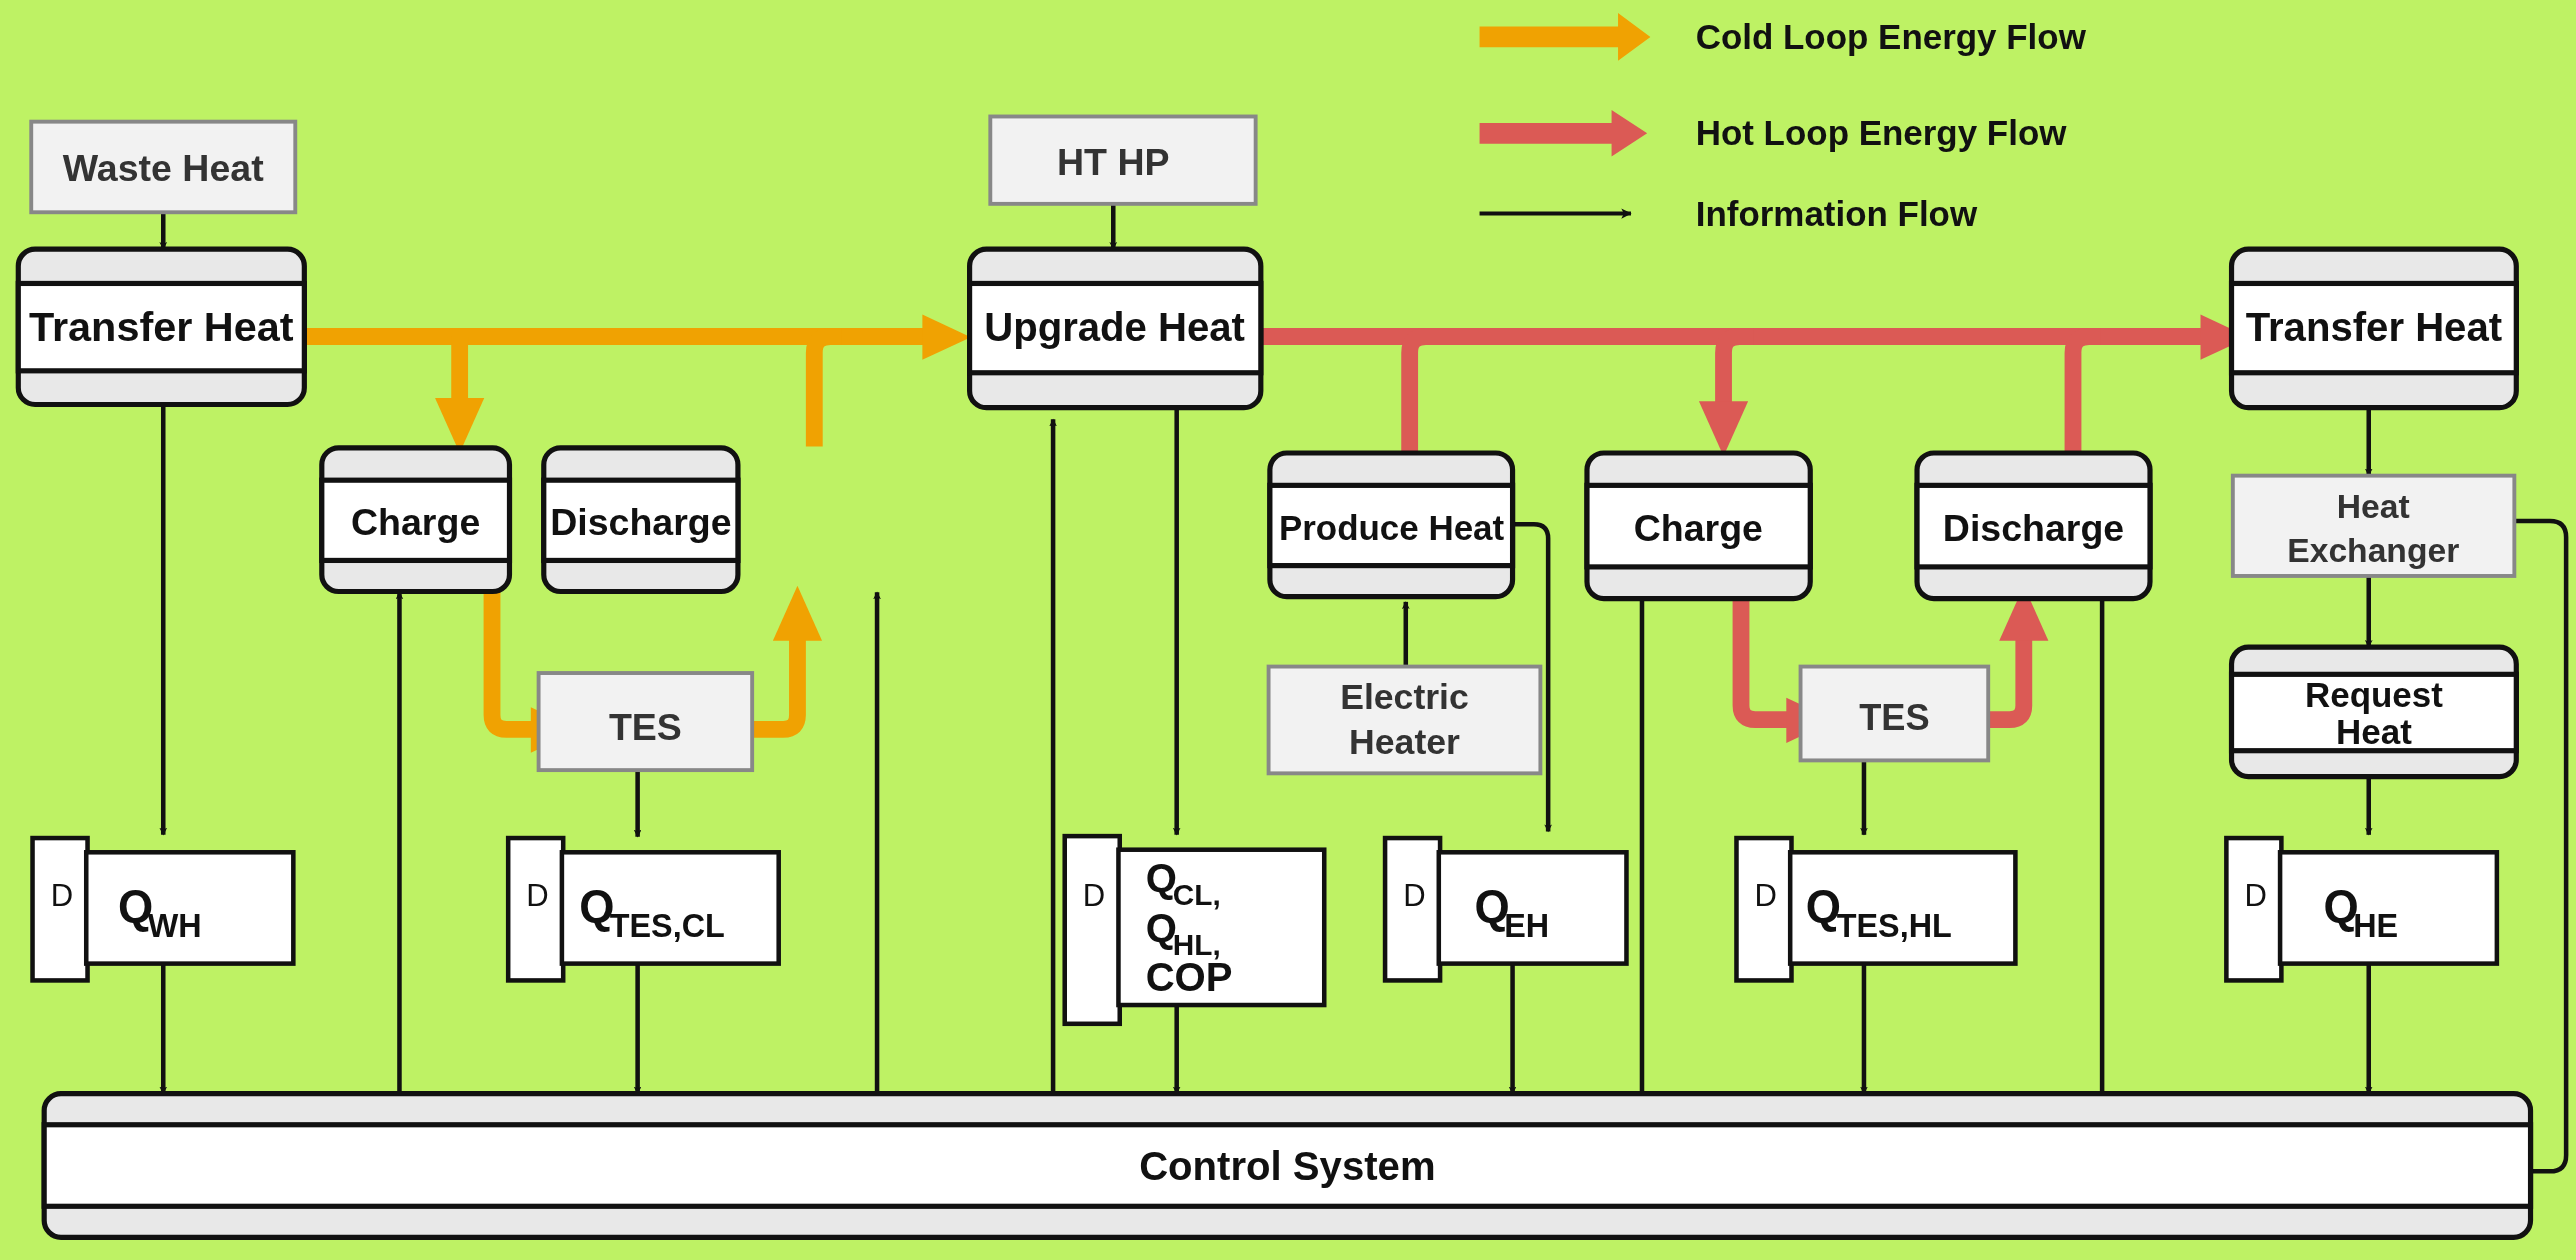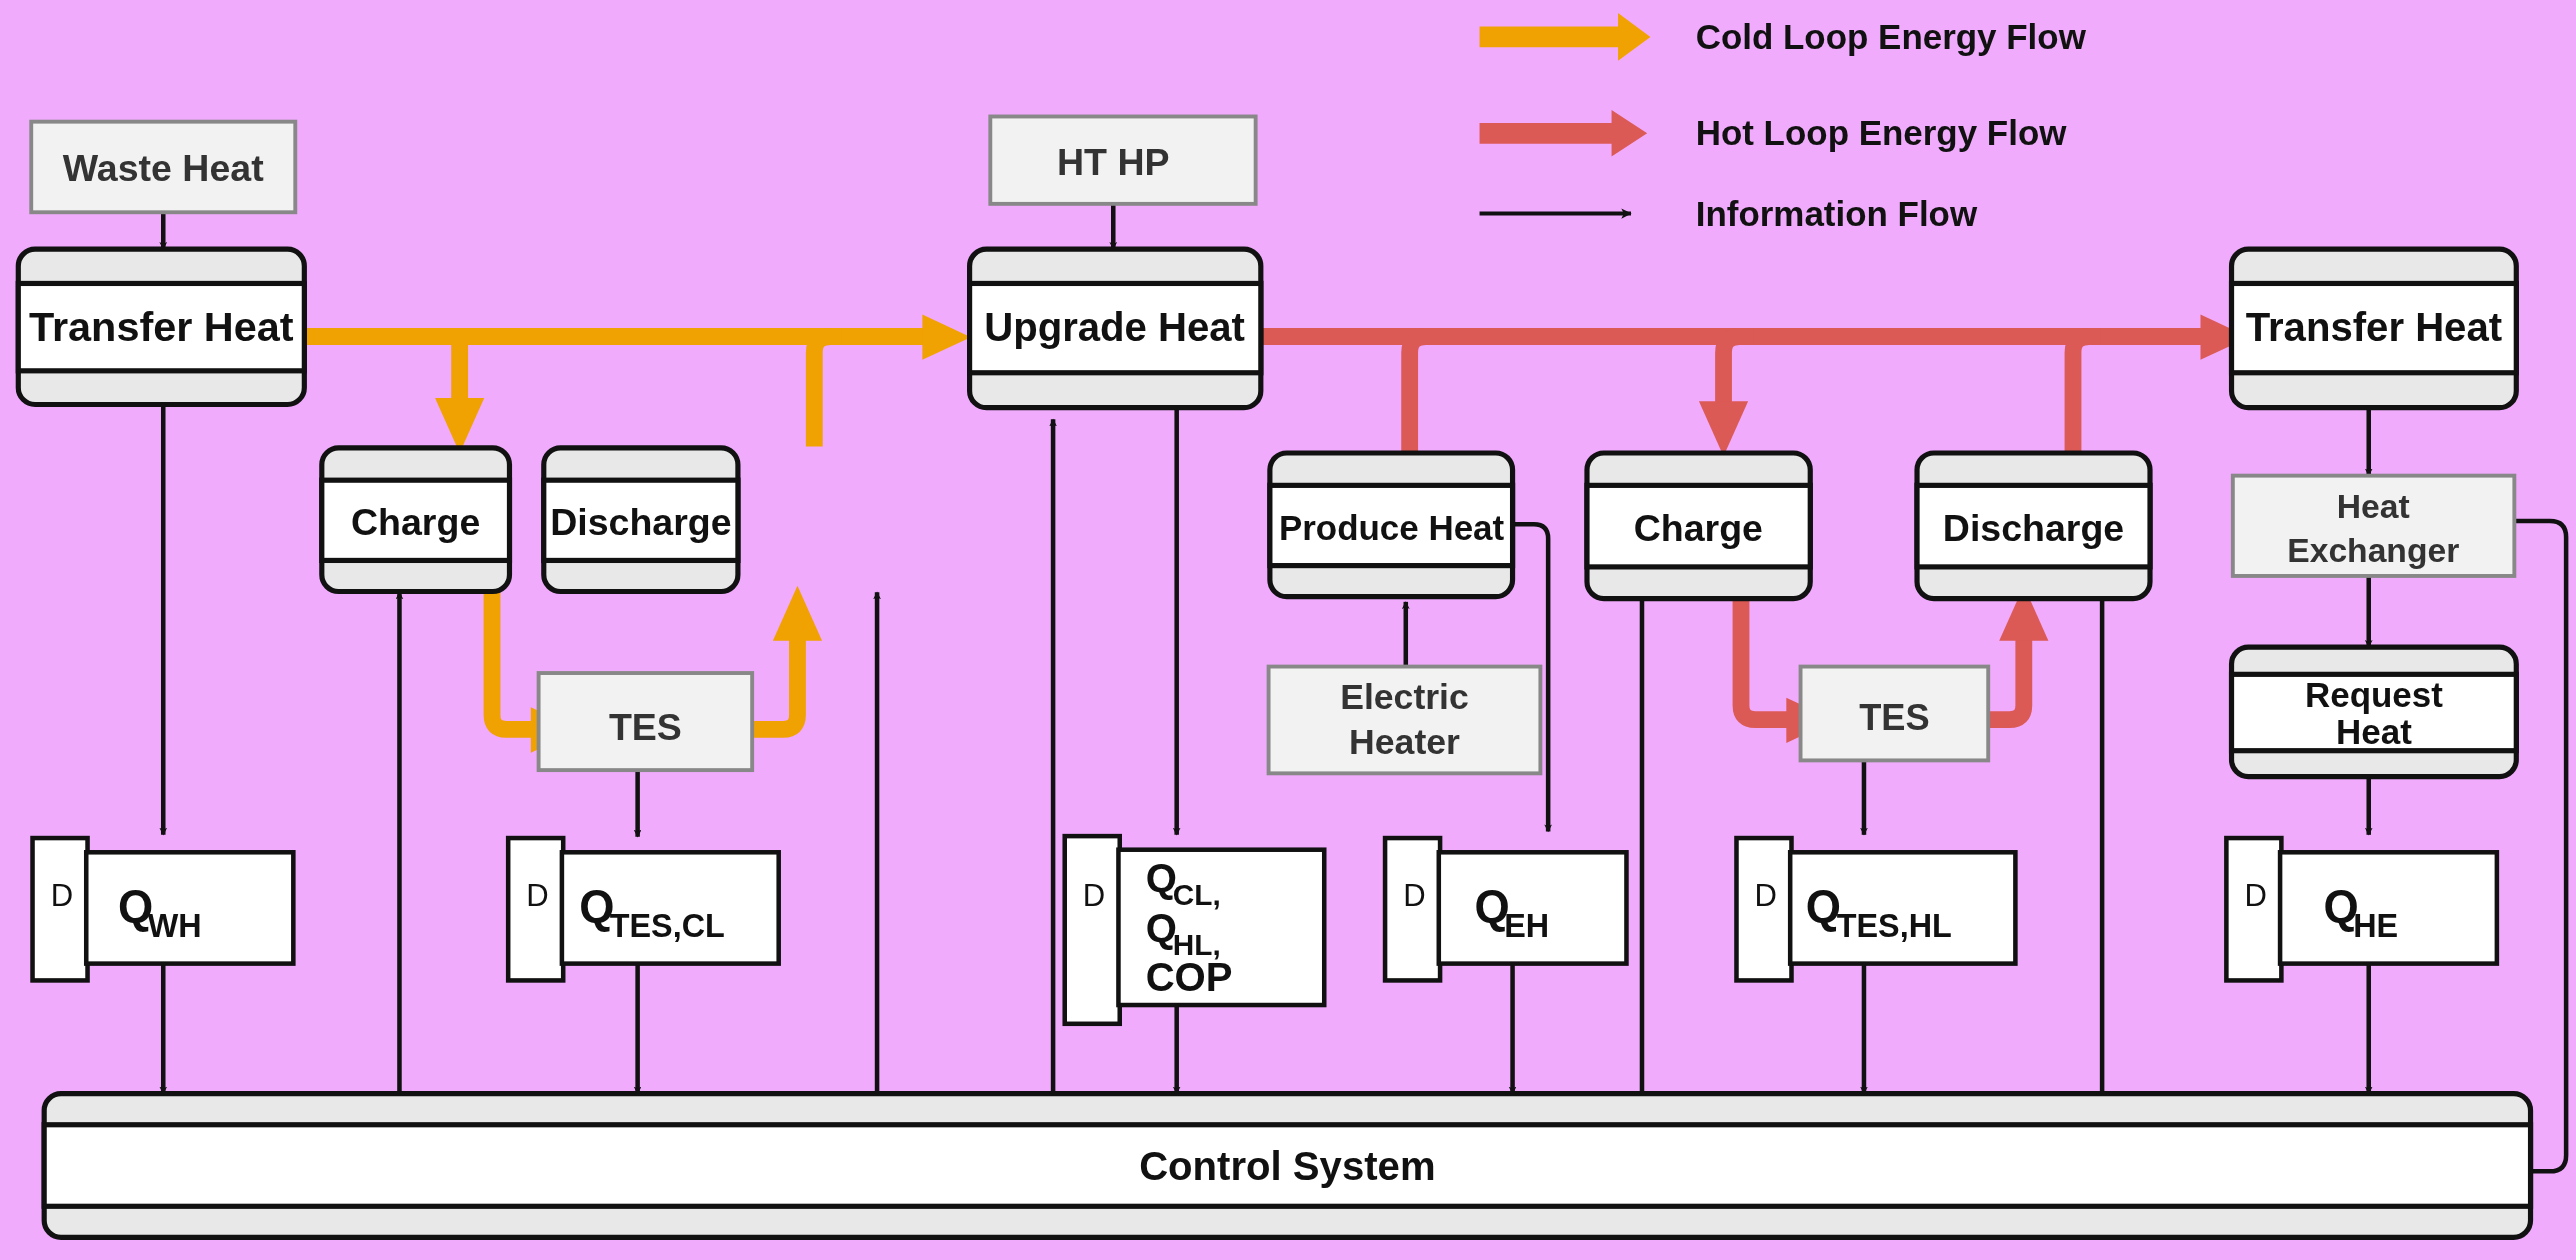--- a/index.html
+++ b/index.html
@@ -1,17 +1,17 @@
 <!DOCTYPE html>
 <html style="font-size:10.4px"><head>
 <meta charset="utf-8">
 <style>
   html,body{margin:0;padding:0;background:#ffffff;}
   body{font-family:"Liberation Sans", sans-serif;}
-  #stage{position:relative;width:2576px;height:1260px;background:#f0abfc;overflow:hidden;}
+  #stage{position:relative;width:2576px;height:1260px;background:#bef264;overflow:hidden;}
   svg{display:block;}
   .lbl{font-family:"Liberation Sans", sans-serif;font-weight:bold;fill:#111;}
   .lbl-lt{font-family:"Liberation Sans", sans-serif;font-weight:bold;fill:#333;}
   .lbl-d{font-family:"Liberation Sans", sans-serif;font-weight:normal;fill:#111;}
 </style>
 </head>
 <body>
 
 <div id="stage">
 <svg width="2576" height="1260" viewBox="0 0 3980 1947" xmlns="http://www.w3.org/2000/svg">

